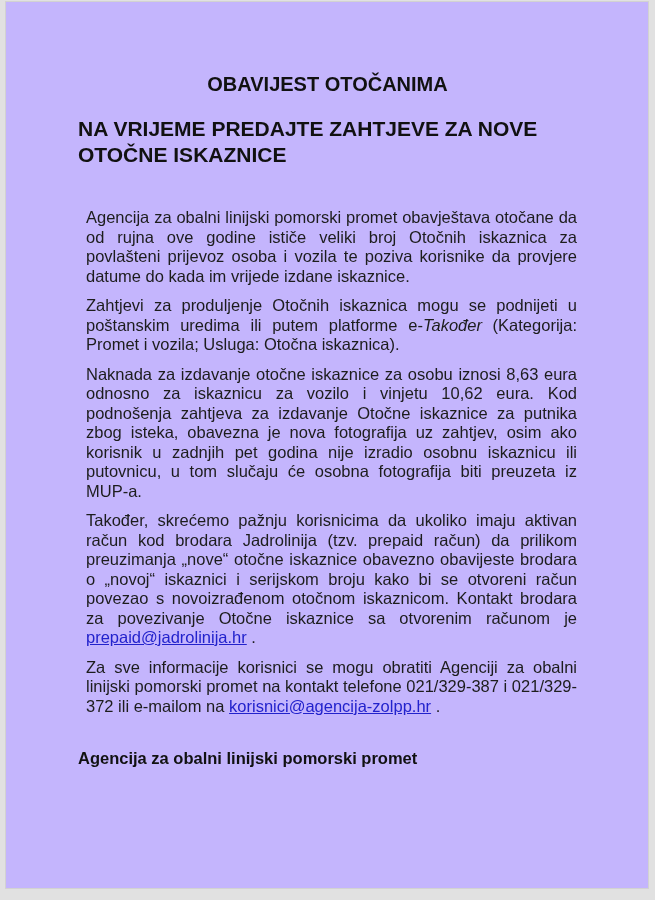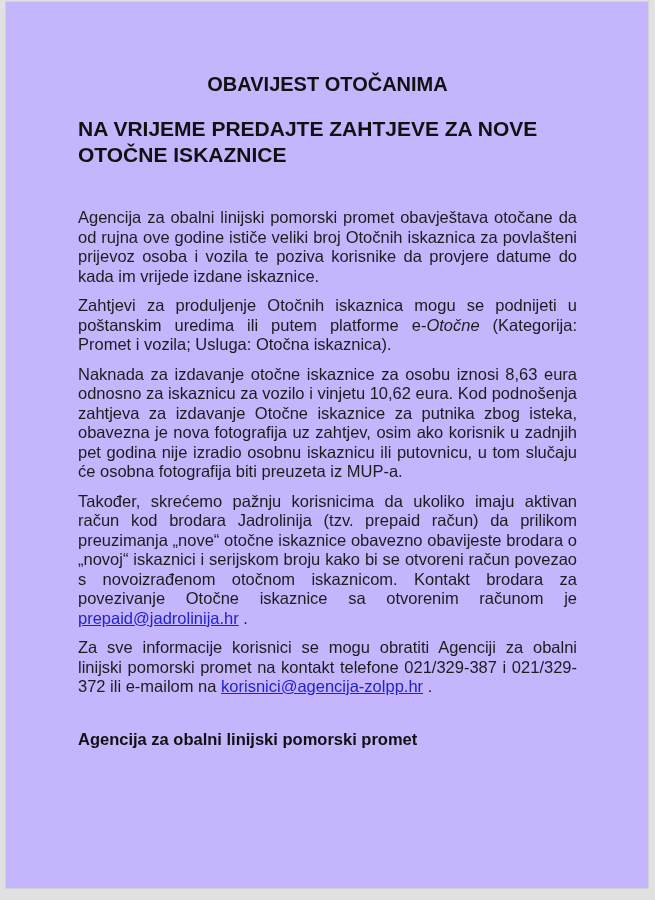--- a/index.html
+++ b/index.html
@@ -40,21 +40,21 @@
     font-size: 21px;
     font-weight: bold;
     text-align: left;
     line-height: 26px;
     color: #111111;
   }
   .body-paragraphs {
     margin-top: 40px;
   }
   .para {
-    margin: 0 0 10px 0;
+    margin: 0 0 10px 8px;
     font-size: 16.5px;
     line-height: 19.5px;
     text-align: justify;
     color: #1d1d1d;
   }
   .para em {
     font-style: italic;
   }
   .email-link {
     color: var(--link-color, #2222cc);
@@ -69,20 +69,20 @@
 </style>
 </head>
 <body>
 
 <div class="page">
   <div class="content">
     <h1 class="title">OBAVIJEST OTOČANIMA</h1>
     <h2 class="subtitle">NA VRIJEME PREDAJTE ZAHTJEVE ZA NOVE OTOČNE ISKAZNICE</h2>
     <div class="body-paragraphs">
         <p class="para"><span>Agencija za obalni linijski pomorski promet obavještava otočane da od rujna ove godine ističe veliki broj Otočnih iskaznica za povlašteni prijevoz osoba i vozila te poziva korisnike da provjere datume do kada im vrijede izdane iskaznice.</span></p>
-        <p class="para"><span>Zahtjevi za produljenje Otočnih iskaznica mogu se podnijeti u poštanskim uredima ili putem platforme e-</span><em>Otočne</em><span> (Kategorija: Promet i vozila; Usluga: Otočna iskaznica).</span></p>
+        <p class="para"><span>Zahtjevi za produljenje Otočnih iskaznica mogu se podnijeti u poštanskim uredima ili putem platforme e-</span><em>Također</em><span> (Kategorija: Promet i vozila; Usluga: Otočna iskaznica).</span></p>
         <p class="para"><span>Naknada za izdavanje otočne iskaznice za osobu iznosi 8,63 eura odnosno za iskaznicu za vozilo i vinjetu 10,62 eura. Kod podnošenja zahtjeva za izdavanje Otočne iskaznice za putnika zbog isteka, obavezna je nova fotografija uz zahtjev, osim ako korisnik u zadnjih pet godina nije izradio osobnu iskaznicu ili putovnicu, u tom slučaju će osobna fotografija biti preuzeta iz MUP-a.</span></p>
         <p class="para"><span>Također, skrećemo pažnju korisnicima da ukoliko imaju aktivan račun kod brodara Jadrolinija (tzv. prepaid račun) da prilikom preuzimanja „nove“ otočne iskaznice obavezno obavijeste brodara o „novoj“ iskaznici i serijskom broju kako bi se otvoreni račun povezao s novoizrađenom otočnom iskaznicom. Kontakt brodara za povezivanje Otočne iskaznice sa otvorenim računom je </span><a href="#" class="email-link">prepaid@jadrolinija.hr</a><span> .</span></p>
         <p class="para"><span>Za sve informacije korisnici se mogu obratiti Agenciji za obalni linijski pomorski promet na kontakt telefone 021/329-387 i 021/329-372 ili e-mailom na </span><a href="#" class="email-link">korisnici@agencija-zolpp.hr</a><span> .</span></p>
       </div>
     <div class="signature">Agencija za obalni linijski pomorski promet</div>
   </div>
 </div>
 
 </body></html>

